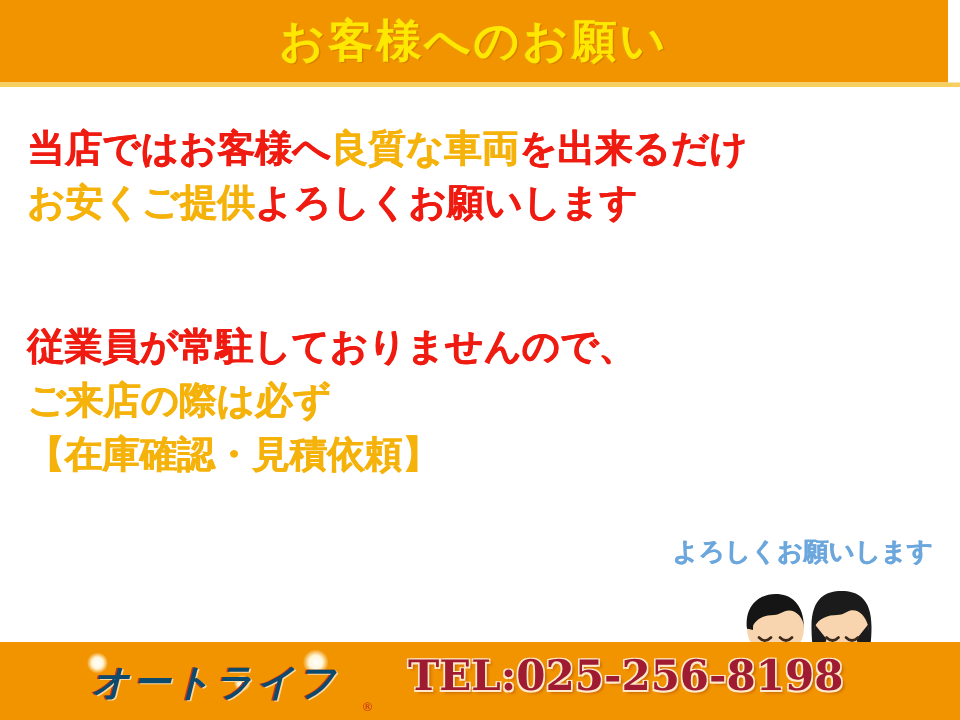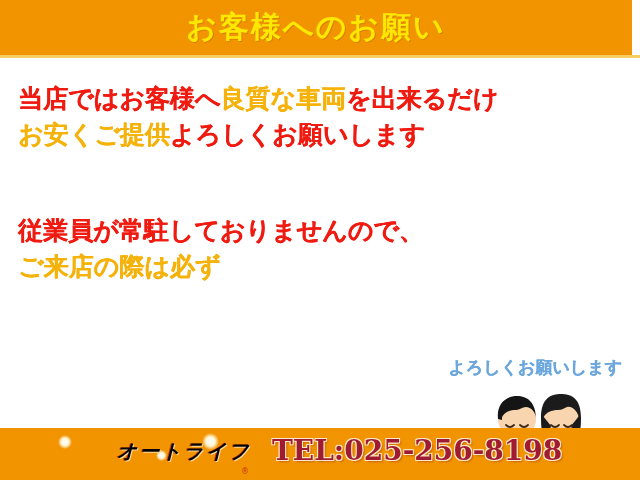--- a/index.html
+++ b/index.html
@@ -118,25 +118,25 @@
     position: absolute;
     left: 36px;
     top: 8px;
     width: 215px;
     height: 38px;
   }
   #logo-text {
     position: absolute;
     left: 0; top: 2px;
     width: 215px;
-    text-align: right;
-    font-size: 20px;
+    text-align: center;
+    font-size: 25px;
     font-weight: bold;
     font-style: italic;
-    color: #000000;
+    color: #0c4a6e;
     letter-spacing: 2px;
     white-space: nowrap;
     text-shadow: 1px 1px 0 #ffd9a0, -1px 0 0 #c7341a;
   }
   #logo-sub {
     position: absolute;
     right: 2px;
     bottom: -2px;
     font-size: 8px;
     color: #c7341a;
@@ -181,20 +181,21 @@
 
   <div id="body-area">
 
     <div class="para" id="para-1">
         <div class="line"><span class="seg-red">当店ではお客様へ</span><span class="seg-gold">良質な車両</span><span class="seg-red">を出来るだけ</span></div>
         <div class="line"><span class="seg-gold">お安くご提供</span><span class="seg-red">よろしくお願いします</span></div>
       </div>
     <div class="para" id="para-2">
         <div class="line"><span class="seg-red">従業員が常駐しておりませんので、</span></div>
         <div class="line"><span class="seg-gold">ご来店の際は必ず</span></div>
+        <div class="line"><span class="seg-gold">【在庫確認・見積依頼】</span></div>
       </div>
 
     <div id="greeting-block">
       <div id="greeting-text">よろしくお願いします</div>
 
       <div id="figures">
         <svg width="110" height="95" viewBox="0 0 110 95" xmlns="http://www.w3.org/2000/svg">
 
           <g>
 

